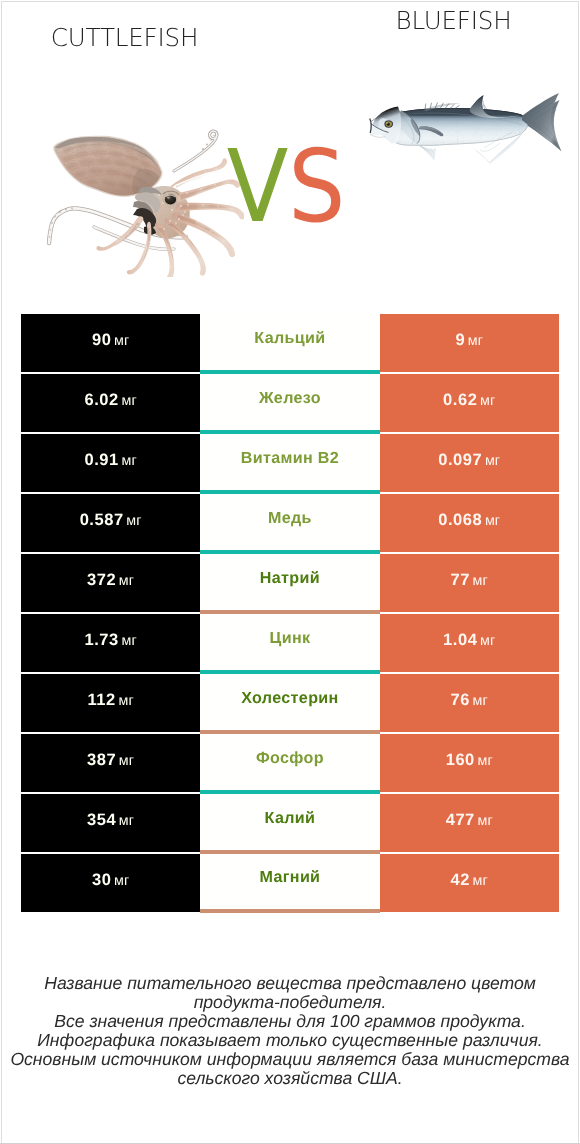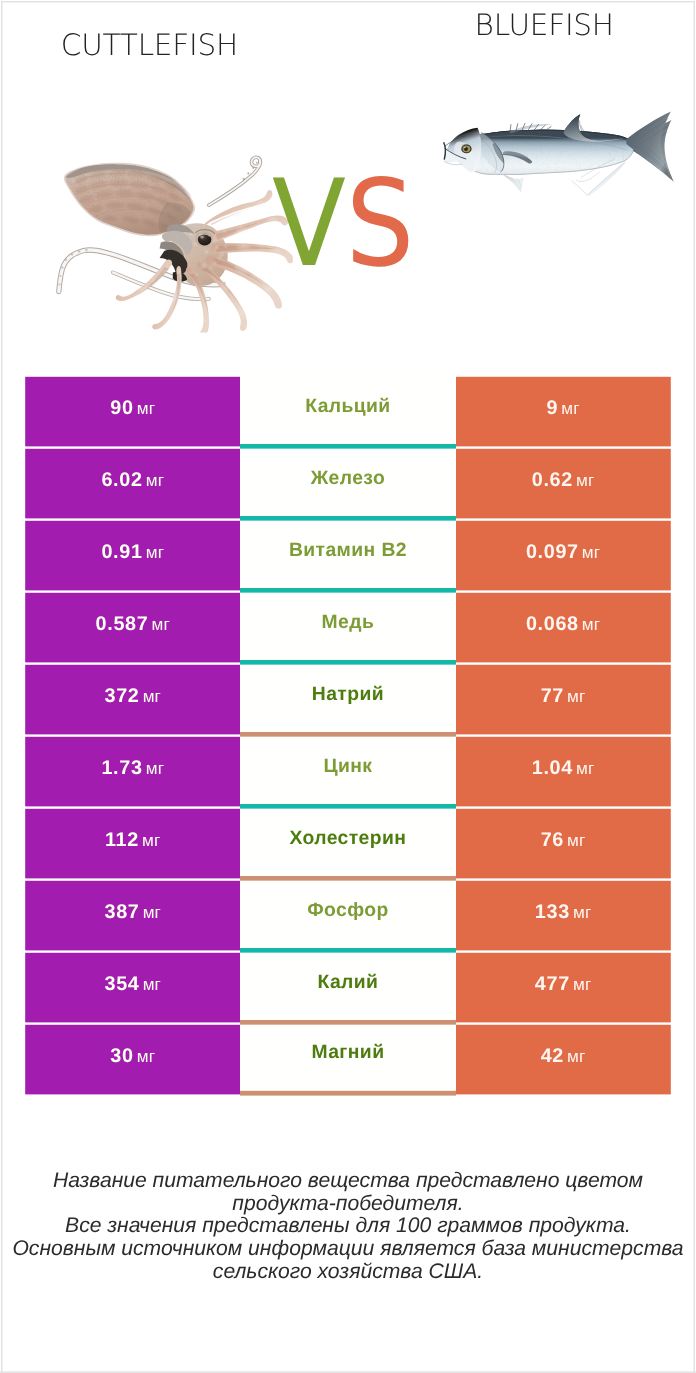--- a/index.html
+++ b/index.html
@@ -29,21 +29,21 @@
   .imgL { position:absolute; left:22px; top:125px; width:220px; height:150px; z-index:3; }
   .imgR { position:absolute; left:366px; top:84px; width:198px; height:84px; z-index:3; }
   .imgL svg, .imgR svg { display:block; width:100%; height:100%; }
   
   .table { position:absolute; left:19px; top:312.2px; width:538px; }
   .row { display:flex; height:58.1px; margin-bottom:1.9px; }
   .cell { width:179.3px; display:flex; align-items:center;
           justify-content:center; }
   .valwrap { display:flex; align-items:baseline; justify-content:center;
              position:relative; top:-2.5px; }
-  .cellL { background:#a21caf; }
+  .cellL { background:#000000; }
   .cellR { background:#e16b46; }
   .cellM { background:#fffffe; align-items:center; position:relative;
            height:60px; border-bottom:4px solid #14b8a6; }
   .row.rwin .cellM { border-bottom-color:#cc8f72; }
   .row:last-child .cellM { height:59px; }
   .val { font-size:16.5px; font-weight:700; color:#fdfff2; letter-spacing:0.55px;
          line-height:18px; }
   .cellR .val { color:#fff6f2; }
   .unit { font-size:14.3px; font-weight:400; color:#fdfff2; margin-left:2.6px;
           letter-spacing:0.15px; line-height:18px; }
@@ -631,21 +631,21 @@
           <span class="valwrap">
             <span class="val">387</span>
             <span class="unit">мг</span>
           </span>
         </div>
       <div class="cell cellM">
           <span class="nut">Фосфор</span>
         </div>
       <div class="cell cellR">
           <span class="valwrap">
-            <span class="val">133</span>
+            <span class="val">160</span>
             <span class="unit">мг</span>
           </span>
         </div>
     </div>
     <div class="row rwin">
       <div class="cell cellL">
           <span class="valwrap">
             <span class="val">354</span>
             <span class="unit">мг</span>
           </span>
@@ -676,18 +676,19 @@
             <span class="unit">мг</span>
           </span>
         </div>
     </div>
   </div>
 
   <div class="footer">
     <div>Название питательного вещества представлено цветом</div>
     <div>продукта-победителя.</div>
     <div>Все значения представлены для 100 граммов продукта.</div>
+    <div>Инфографика показывает только существенные различия.</div>
     <div>Основным источником информации является база министерства</div>
     <div>сельского хозяйства США.</div>
   </div>
 
 </div>
 <div class="botline"></div>
 
 </body></html>

